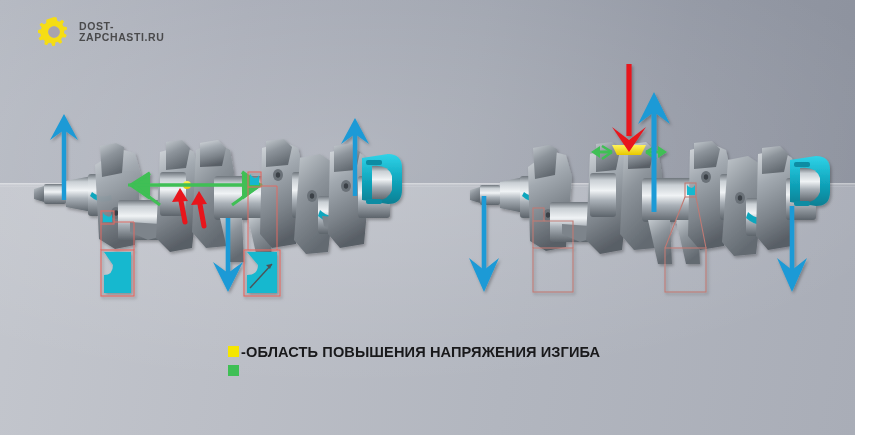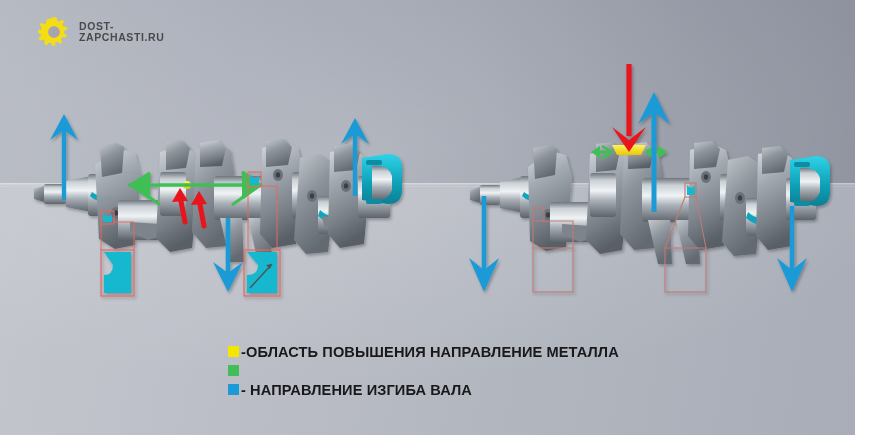--- a/index.html
+++ b/index.html
@@ -315,24 +315,20 @@
       </g>
       <g>
         <path d="M687,185 q5,6 8,0 l0,10 -8,0 z" fill="#18b8cf"></path>
       </g>
     </g>
   </svg>
 
   <div class="legend">
     <div class="leg-row">
       <span class="sw" style="background:#f5e600"></span>
-      <span class="leg-txt">-ОБЛАСТЬ ПОВЫШЕНИЯ НАПРАВЛЕНИЕ МЕТАЛЛА</span>
+      <span class="leg-txt">-ОБЛАСТЬ ПОВЫШЕНИЯ НАПРЯЖЕНИЯ ИЗГИБА</span>
     </div>
     <div class="leg-row">
       <span class="sw" style="background:#3fbf55"></span>
     </div>
-    <div class="leg-row">
-      <span class="sw" style="background:#1b9ad6"></span>
-      <span class="leg-txt">- НАПРАВЛЕНИЕ ИЗГИБА ВАЛА</span>
-    </div>
   </div>
 
 </div>
 
 </body></html>

